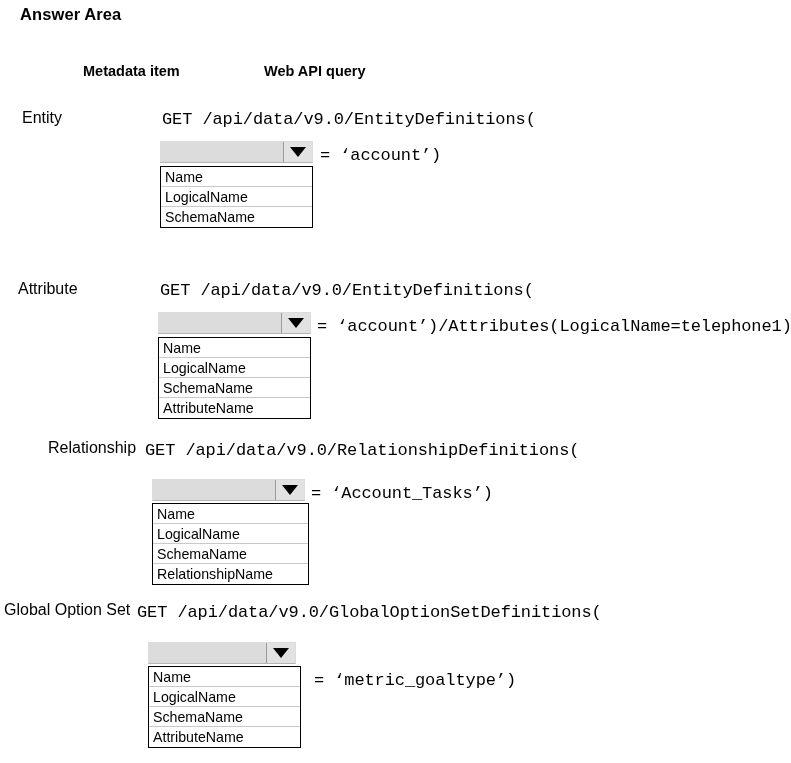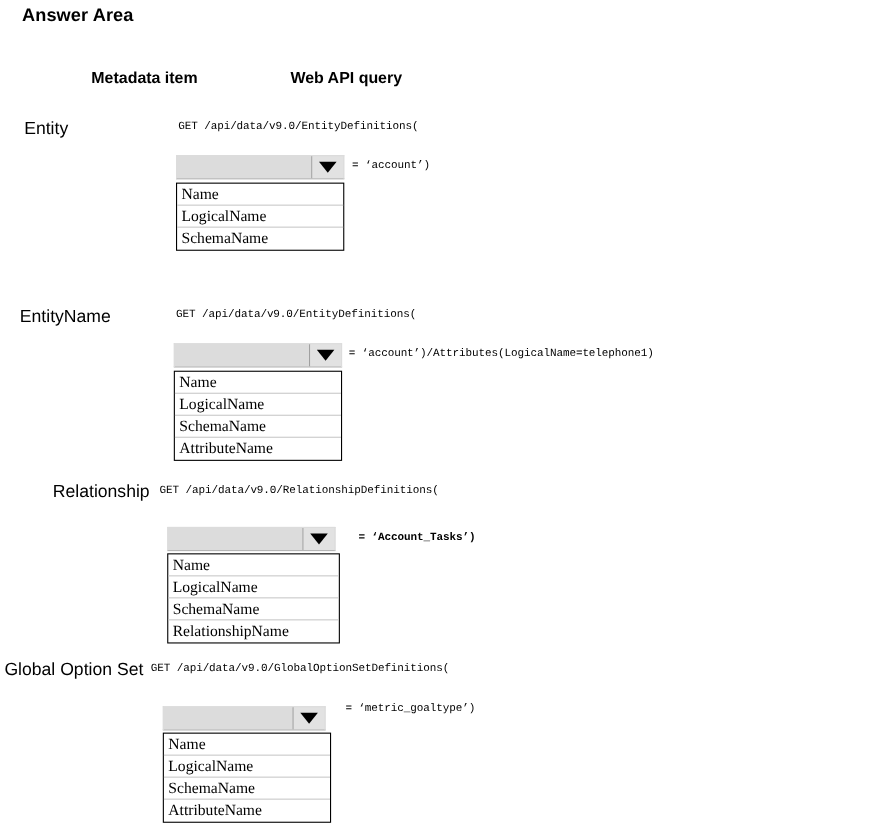--- a/index.html
+++ b/index.html
@@ -44,21 +44,21 @@
     font-weight: bold;
   }
   .row-label {
     position: absolute;
     font-size: 16px;
     font-weight: normal;
     white-space: nowrap;
   }
   .mono {
     font-family: "Liberation Mono", "DejaVu Sans Mono", monospace;
-    font-size: 10px;
+    font-size: 17px;
     white-space: nowrap;
     letter-spacing: -0.1px;
   }
   .query-line {
     position: absolute;
   }
   .trailing {
     position: absolute;
   }
   
@@ -93,21 +93,21 @@
     position: absolute;
     box-sizing: border-box;
     border: 1.5px solid #000000;
     background: #ffffff;
   }
   .optlist .opt {
     height: 20px;
     line-height: 20px;
     padding-left: 4px;
     font-size: 14.2px;
-    font-family: Liberation Serif, serif;
+    font-family: Liberation Sans, sans-serif;
     color: #000000;
     border-bottom: 1px solid #c9c9c9;
     box-sizing: border-box;
     white-space: nowrap;
   }
   .optlist .opt:last-child {
     border-bottom: none;
   }
 </style>
 </head>
@@ -132,21 +132,21 @@
     </div>
   </div>
   <div class="mono trailing" style="left:320px; top:146px;">= ‘account’)</div>
 
   <div class="optlist" style="left:160px; top:166px; width:153px;">
     <div class="opt">Name</div>
     <div class="opt">LogicalName</div>
     <div class="opt">SchemaName</div>
   </div>
 
-  <div class="row-label" style="left:18px; top:280px;">EntityName</div>
+  <div class="row-label" style="left:18px; top:280px;">Attribute</div>
   <div class="mono query-line" style="left:160px; top:281px;">GET /api/data/v9.0/EntityDefinitions(</div>
 
   <div class="dropdown" style="left:158px; top:312px; width:153px;">
     <div class="field"></div>
     <div class="arrow-btn">
       <svg width="18" height="12" viewBox="0 0 18 12">
           <polygon points="1,1 17,1 9,11" fill="#000000"></polygon>
         </svg>
     </div>
   </div>
@@ -163,41 +163,41 @@
   <div class="mono query-line" style="left:145px; top:441px;text-align:center;">GET /api/data/v9.0/RelationshipDefinitions(</div>
 
   <div class="dropdown" style="left:152px; top:479px; width:153px;">
     <div class="field"></div>
     <div class="arrow-btn">
       <svg width="18" height="12" viewBox="0 0 18 12">
           <polygon points="1,1 17,1 9,11" fill="#000000"></polygon>
         </svg>
     </div>
   </div>
-  <div class="mono trailing" style="left:326px; top:484px;font-weight:bold;">= ‘Account_Tasks’)</div>
+  <div class="mono trailing" style="left:311px; top:484px;">= ‘Account_Tasks’)</div>
 
   <div class="optlist" style="left:152px; top:503px; width:157px;">
     <div class="opt">Name</div>
     <div class="opt">LogicalName</div>
     <div class="opt">SchemaName</div>
     <div class="opt">RelationshipName</div>
   </div>
 
   <div class="row-label" style="left:4px; top:601px;">Global Option Set</div>
   <div class="mono query-line" style="left:137px; top:603px;">GET /api/data/v9.0/GlobalOptionSetDefinitions(</div>
 
   <div class="dropdown" style="left:148px; top:642px; width:148px;">
     <div class="field"></div>
     <div class="arrow-btn">
       <svg width="18" height="12" viewBox="0 0 18 12">
           <polygon points="1,1 17,1 9,11" fill="#000000"></polygon>
         </svg>
     </div>
   </div>
-  <div class="mono trailing" style="left:314px; top:639px;text-align:right;">= ‘metric_goaltype’)</div>
+  <div class="mono trailing" style="left:314px; top:671px;text-align:right;">= ‘metric_goaltype’)</div>
 
   <div class="optlist" style="left:148px; top:666px; width:153px;">
     <div class="opt">Name</div>
     <div class="opt">LogicalName</div>
     <div class="opt">SchemaName</div>
     <div class="opt">AttributeName</div>
   </div>
 
 </div>
 

